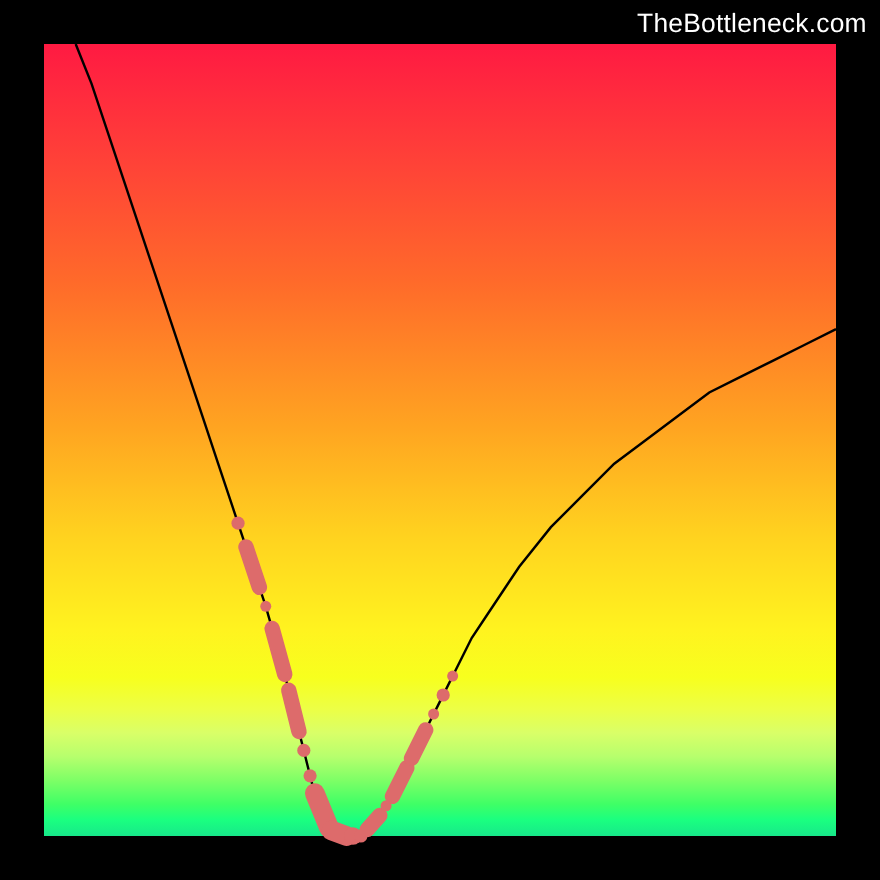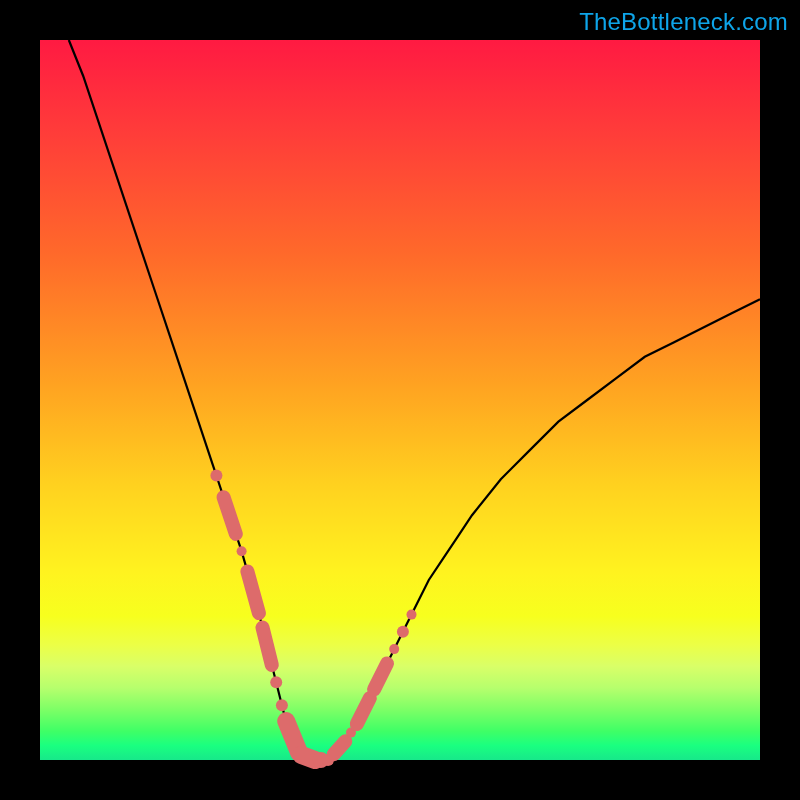--- a/index.html
+++ b/index.html
@@ -41,21 +41,21 @@
       #7dff66 93%,
       #3fff66 96%,
       #1aff80 98%,
       #17e88a 100%
     );
   }
   .attribution {
     position: absolute;
     top: 8px;
     right: 12px;
-    color: #0ea5e9;
+    color: #ffffff;
     font-size: 24px;
     font-weight: 500;
     letter-spacing: 0.2px;
   }
   svg.curve-layer {
     position: absolute;
     left: 0;
     top: 0;
     width: 720px;
     height: 720px;

